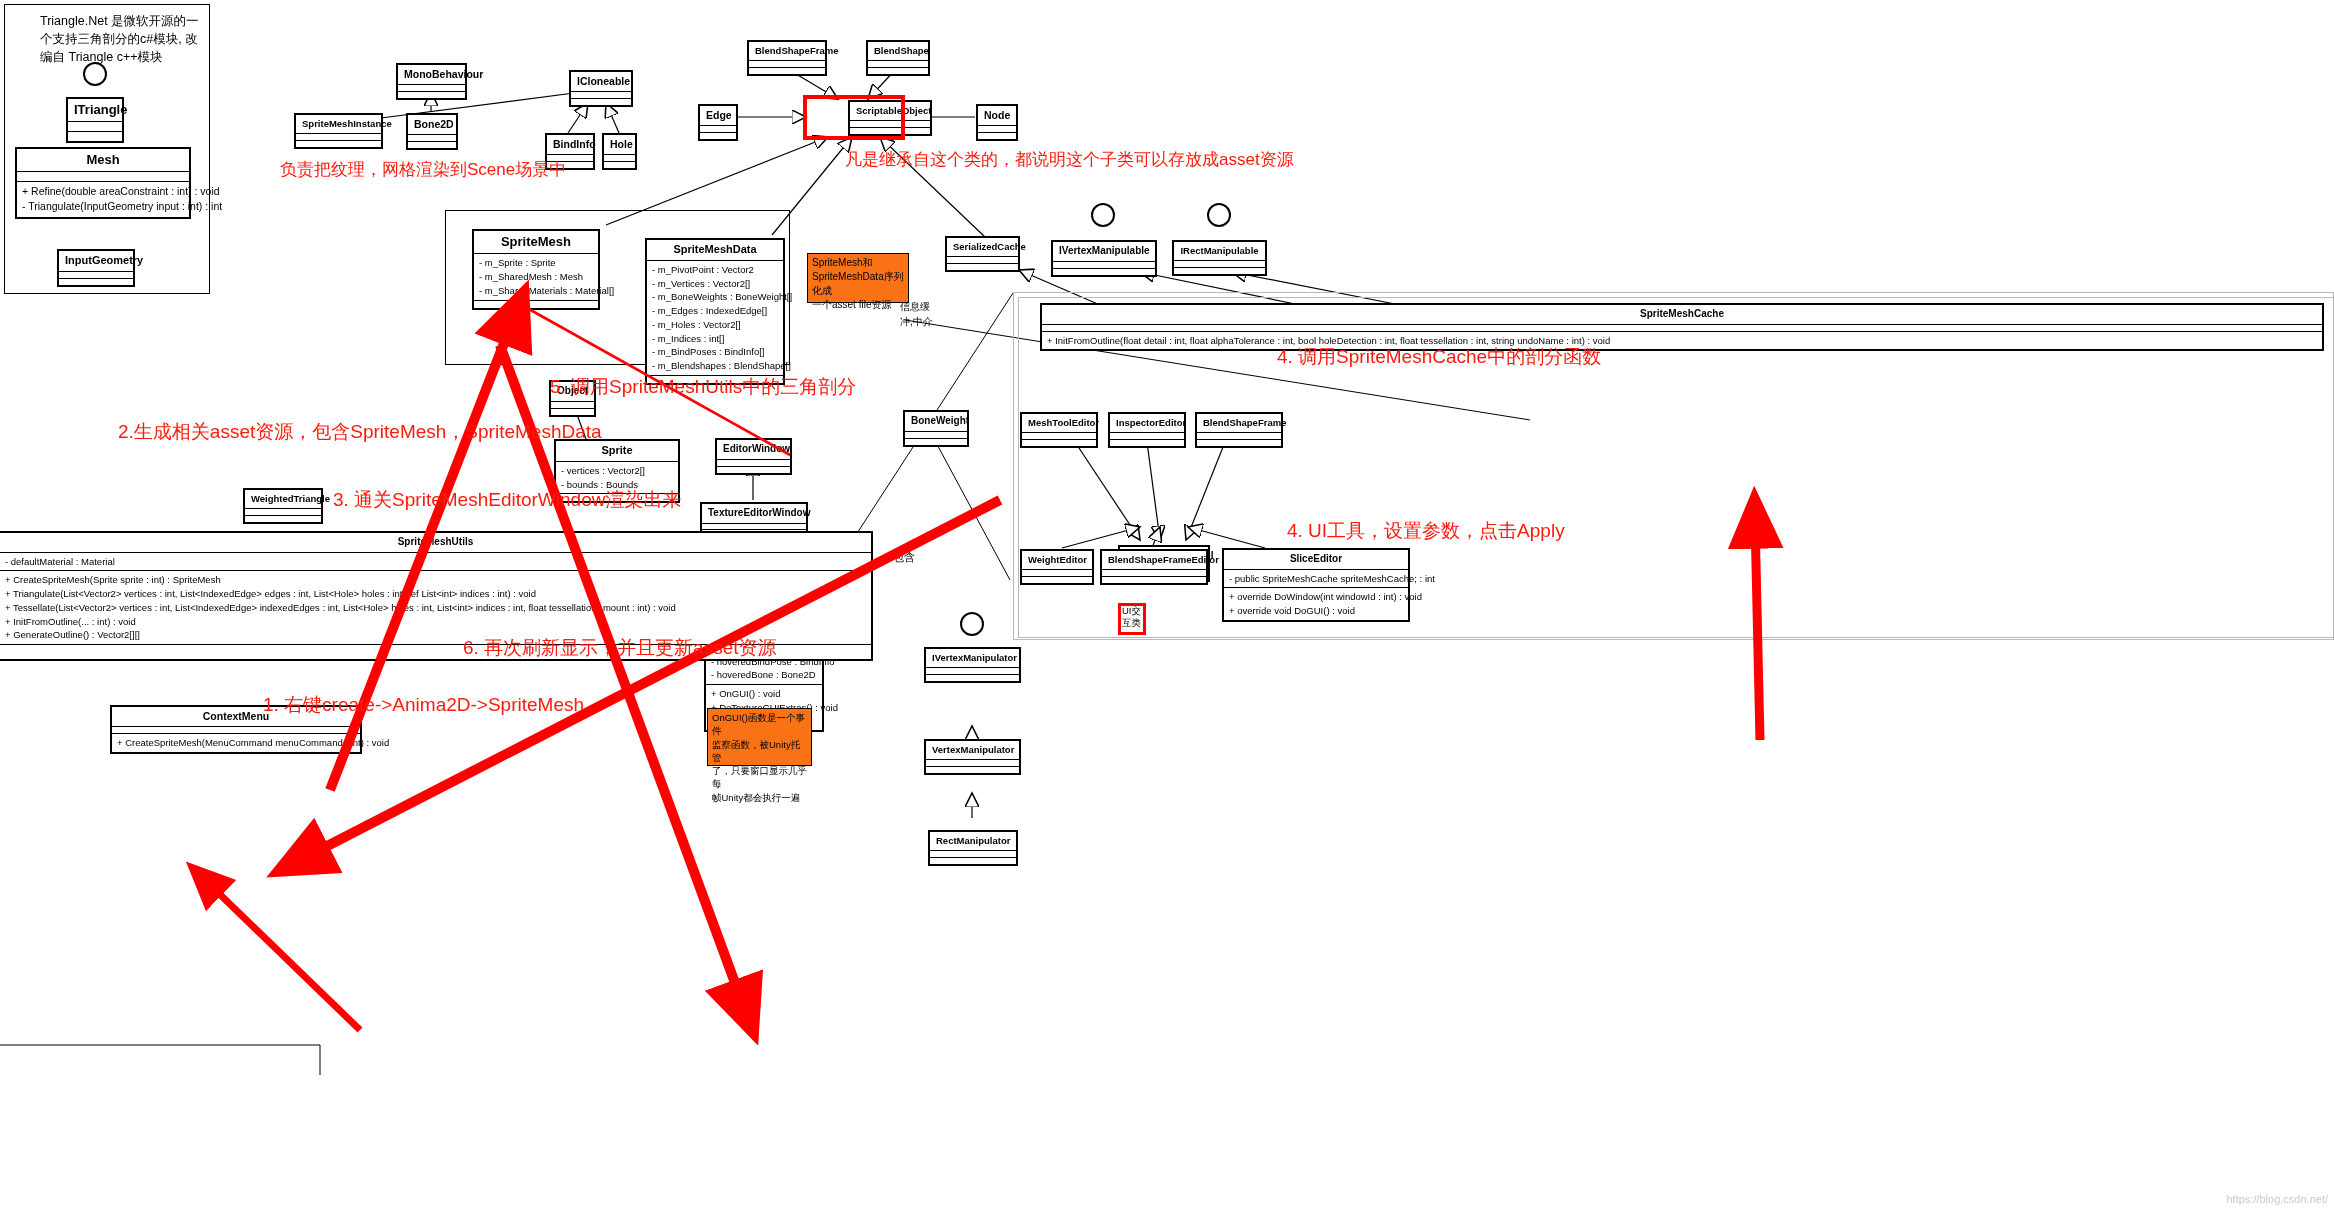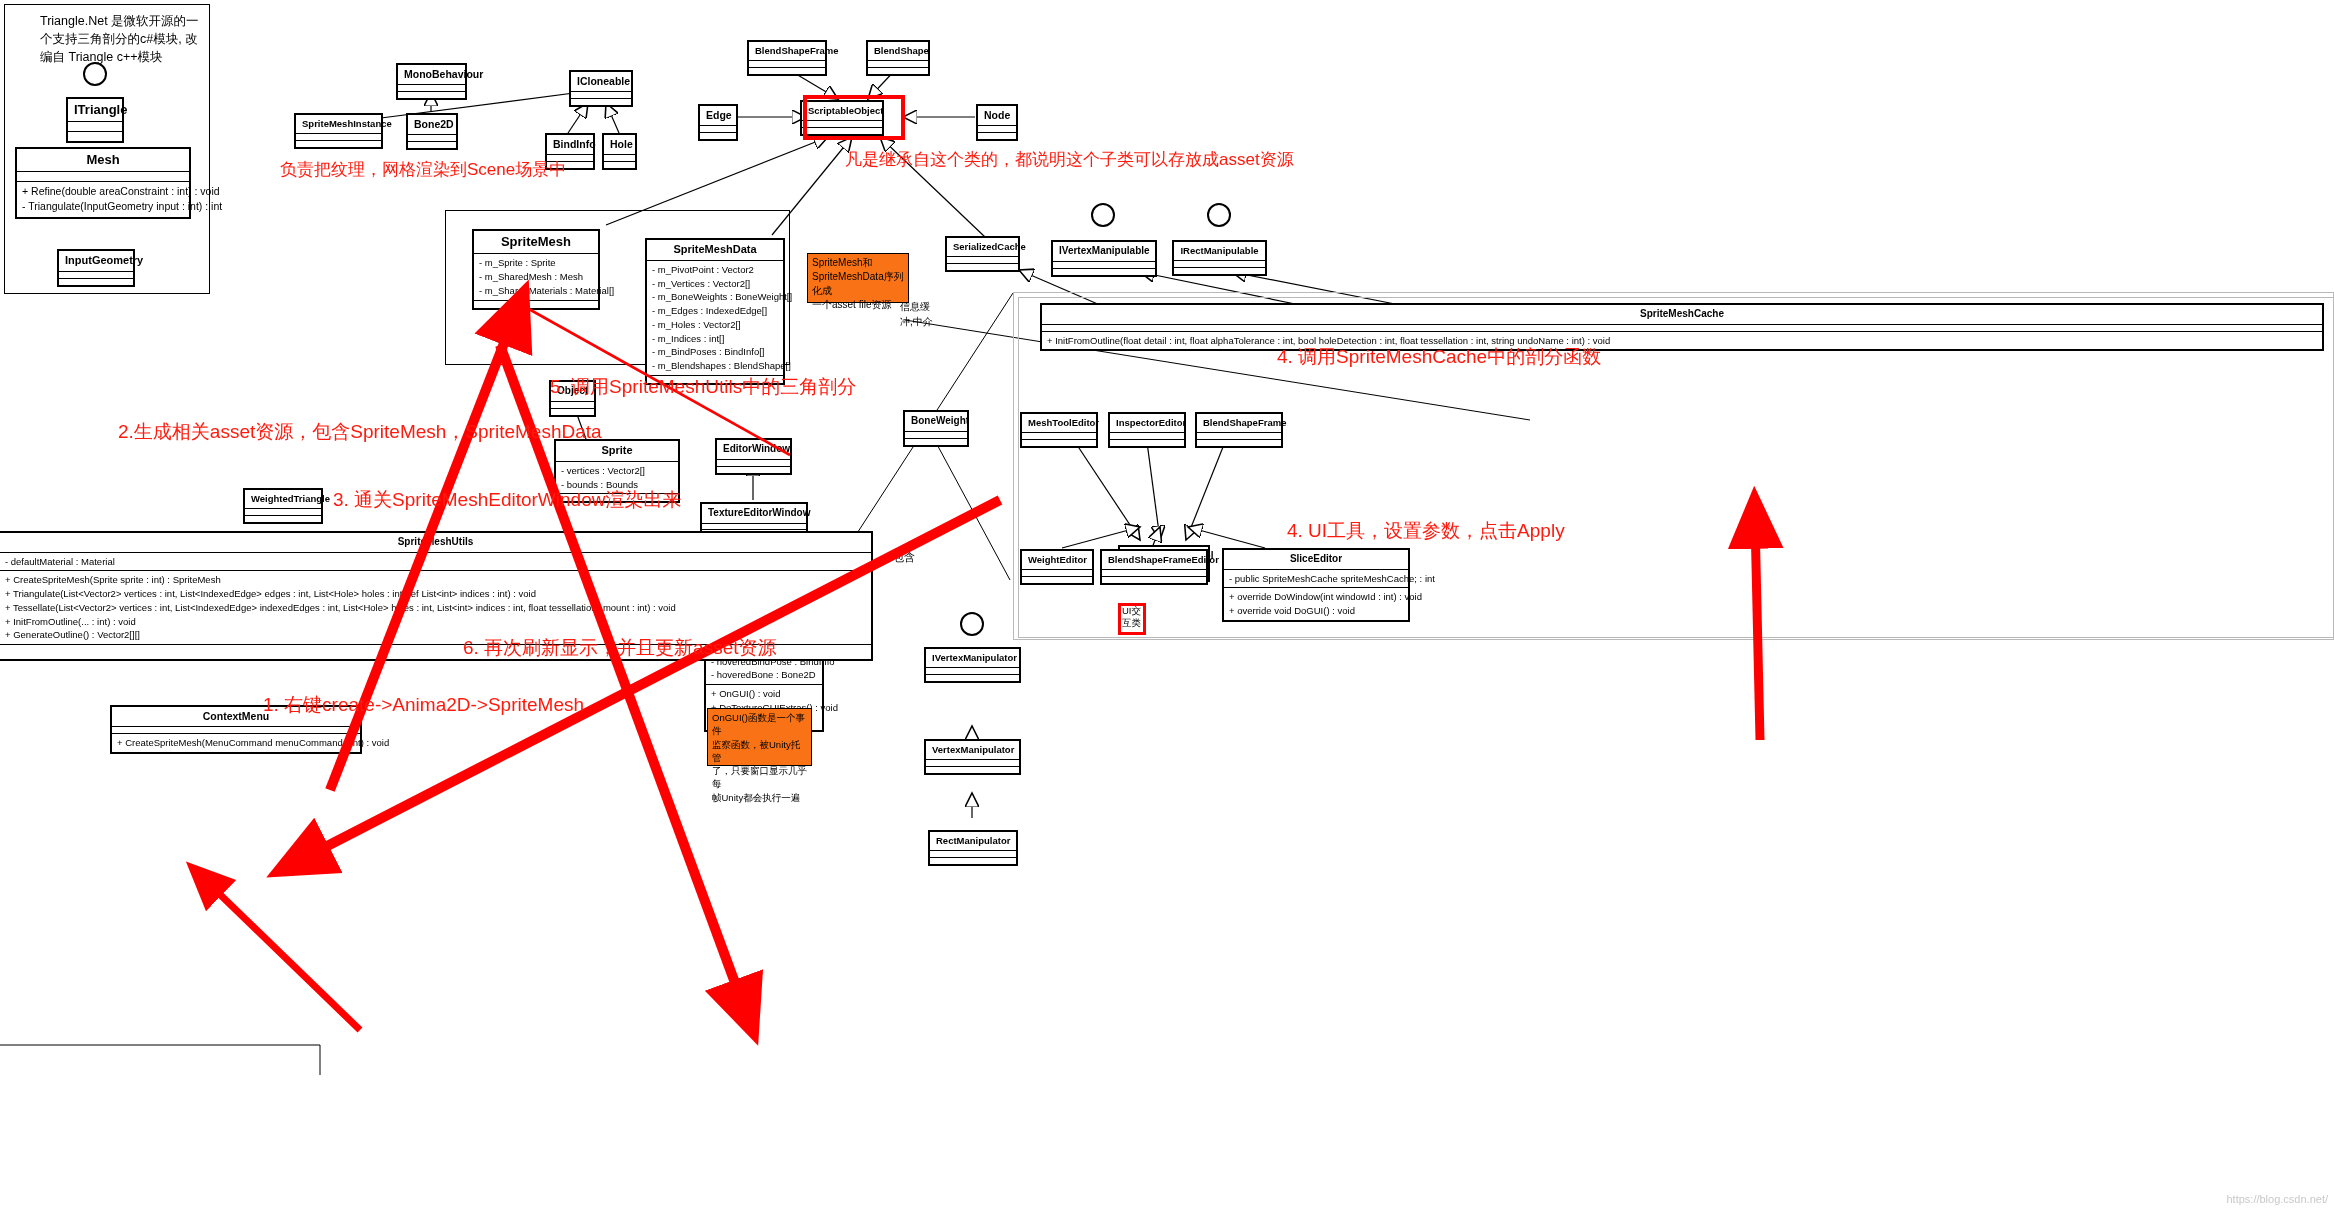--- a/index.html
+++ b/index.html
@@ -200,21 +200,21 @@
     <div class="sec empty" style="height:6px;"></div>
     <div class="sec empty" style="height:6px;"></div>
   </div>
 
   <div class="cls" style="left:698px;top:104px;width:40px;">
     <div class="nm" style="font-size:10.5px;">Edge</div>
     <div class="sec empty" style="height:6px;"></div>
     <div class="sec empty" style="height:6px;"></div>
   </div>
 
-  <div class="cls" style="left:800px;top:100px;width:84px;">
+  <div class="cls" style="left:848px;top:100px;width:84px;">
     <div class="nm" style="font-size:9.5px;">ScriptableObject</div>
     <div class="sec empty" style="height:6px;"></div>
     <div class="sec empty" style="height:6px;"></div>
   </div>
   <div class="redbox" style="left:803px;top:95px;width:102px;height:45px;"></div>
 
   <div class="cls" style="left:976px;top:104px;width:42px;">
     <div class="nm" style="font-size:10.5px;text-align:right;">Node</div>
     <div class="sec empty" style="height:6px;"></div>
     <div class="sec empty" style="height:6px;"></div>

